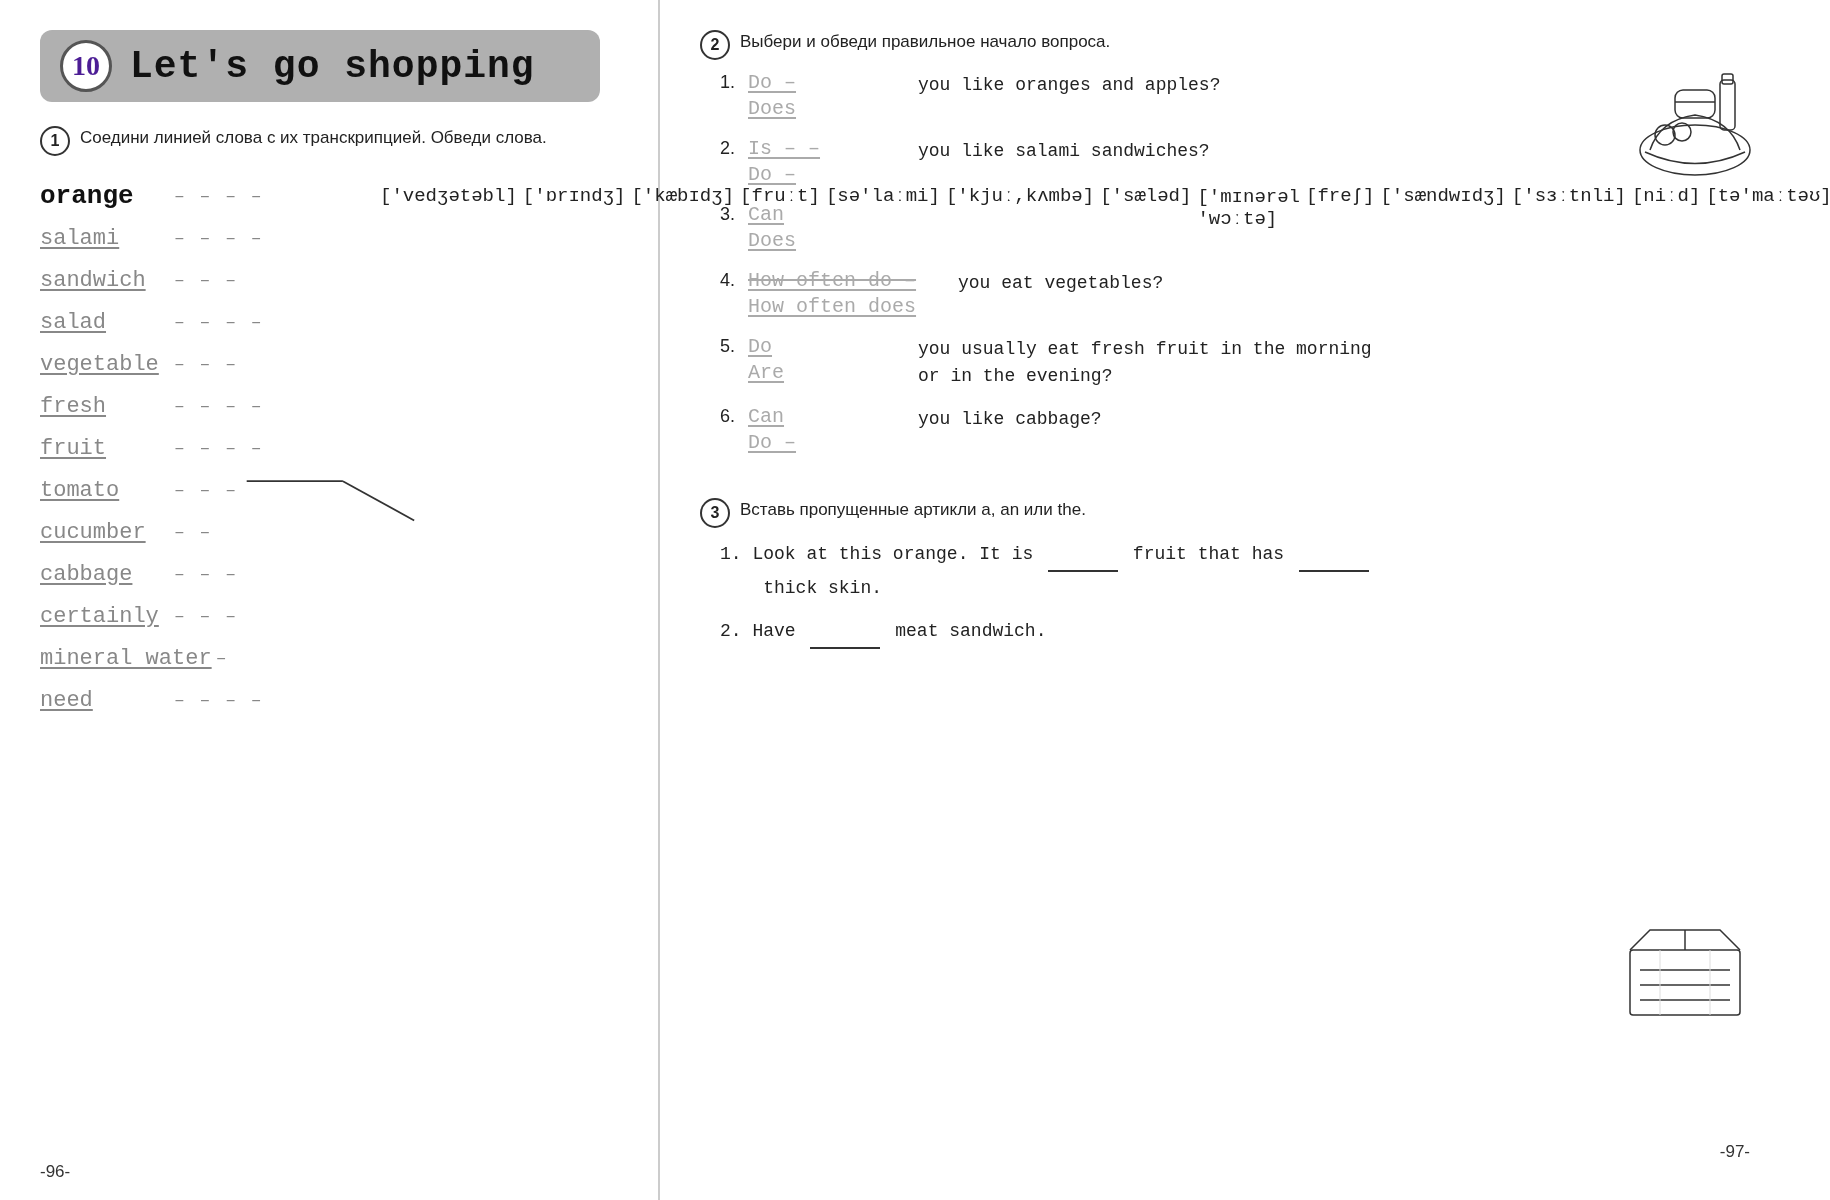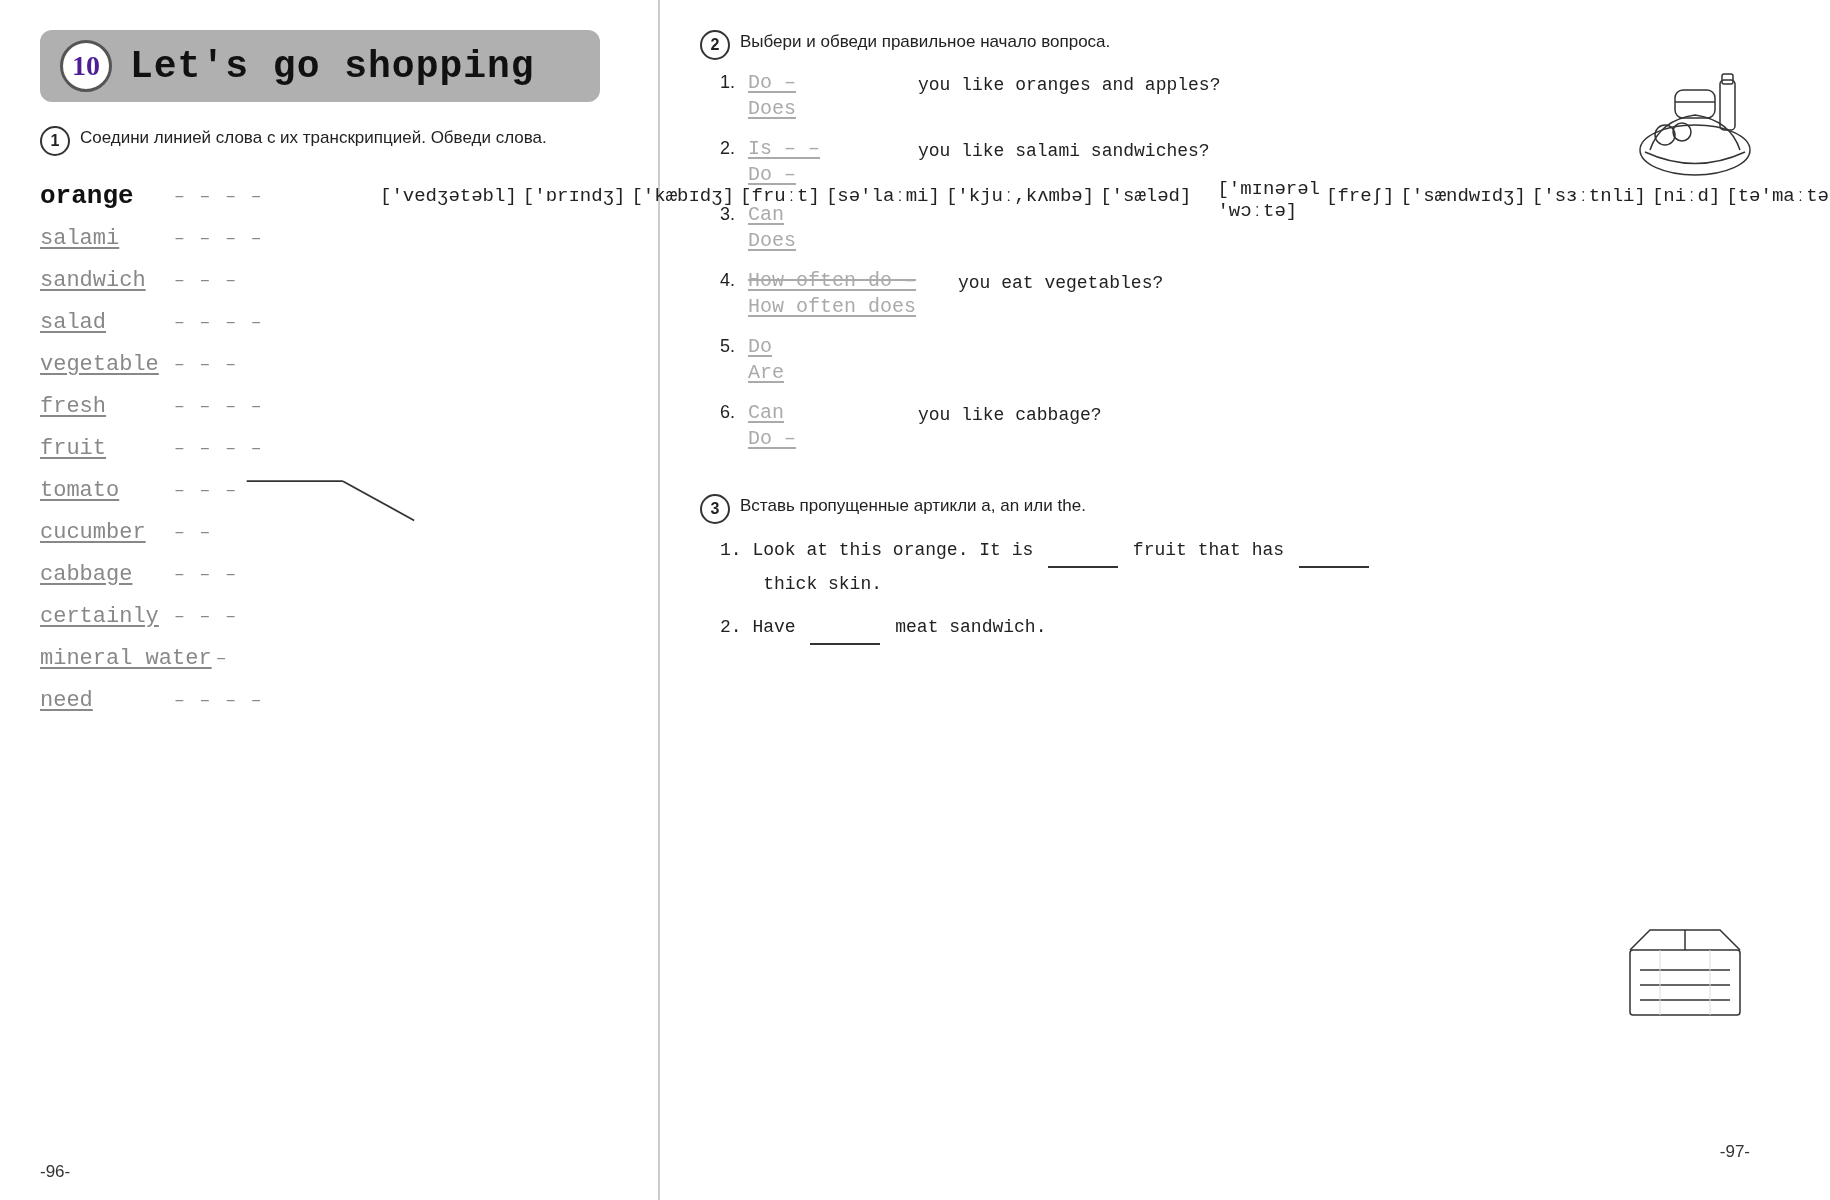--- a/index.html
+++ b/index.html
@@ -152,21 +152,21 @@
       align-items: center;
       font-size: 19px;
       color: #222;
       font-family: 'Courier New', Courier, monospace;
     }
 
     .transcription-row.double {
       height: 60px;
       align-items: flex-start;
       flex-direction: column;
-      margin-left: 20px;
+      justify-content: center;
     }
 
     
     .connector-svg {
       position: absolute;
       top: 0;
       left: 0;
       width: 100%;
       height: 100%;
       pointer-events: none;
@@ -471,20 +471,21 @@
         </div>
         <span class="question-text">you eat vegetables?</span>
       </div>
 
       <div class="question-item">
         <span class="question-num">5.</span>
         <div class="question-options">
           <span class="option-word">Do</span>
           <span class="option-word underline-word">Are</span>
         </div>
+        <span class="question-text" style="max-width:560px;">you usually eat fresh fruit in the morning<br>or in the evening?</span>
       </div>
 
       <div class="question-item">
         <span class="question-num">6.</span>
         <div class="question-options">
           <span class="option-word underline-word">Can</span>
           <span class="option-word">Do –</span>
         </div>
         <span class="question-text">you like cabbage?</span>
       </div>

